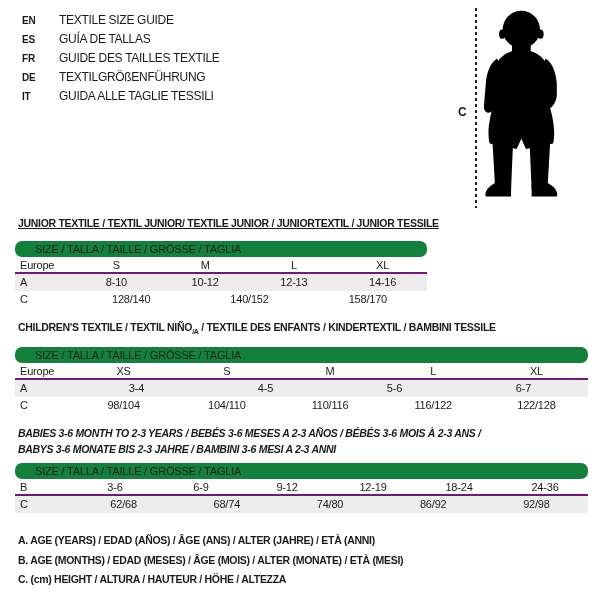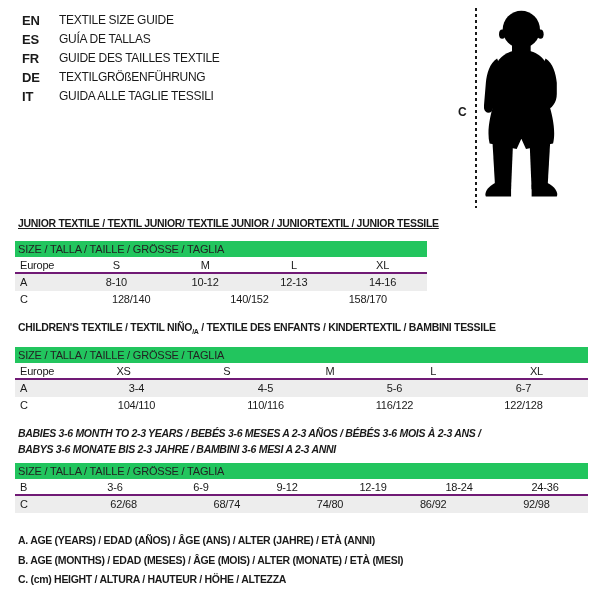--- a/index.html
+++ b/index.html
@@ -10,21 +10,21 @@
     color: #1a1a1a;
     font-family: "Liberation Sans", sans-serif;
     overflow: hidden;
   }
 
   
   .lang-block { position: absolute; left: 22px; top: 11px; }
   .lang-row { display: flex; height: 19px; line-height: 19px; }
   .lang-code {
     flex: 0 0 37px;
-    font-weight: bold; font-size: 13px; letter-spacing: -0.2px;
+    font-weight: bold; font-size: 10px; letter-spacing: -0.2px;
   }
   .lang-title {
     font-weight: normal; font-size: 12px; letter-spacing: -0.3px; white-space: nowrap;
   }
 
   
   .figure-area { position: absolute; left: 440px; top: 0; width: 160px; height: 215px; }
   .dash-line {
     position: absolute; left: 35px; top: 8px; width: 2px; height: 200px;
     background-image: repeating-linear-gradient(to bottom, #1a1a1a 0 3px, transparent 3px 6px);
@@ -43,24 +43,24 @@
   }
   .section-heading .sub { font-size: 7px; vertical-align: sub; }
   .heading-line { line-height: 16px; white-space: nowrap; font-style: italic; }
 
   
   .size-table { position: absolute; left: 15px; }
   .size-table.narrow { width: 412px; }
   .size-table.wide { width: 573px; }
   .tbar {
     height: 16px; line-height: 16px;
-    background: #22c55e;
+    background: #15803d;
     font-size: 11px; letter-spacing: -0.2px;
-    padding-left: 3px; color: #222222;
-    white-space: nowrap; overflow: hidden;
+    padding-left: 20px; color: #222222;
+    white-space: nowrap; overflow: hidden; border-radius: 7px;
   }
   .trow { display: flex; height: 17px; line-height: 17px; font-size: 11px; letter-spacing: -0.2px; }
   .trow.first { border-bottom: 2px solid #701a75; }
   .trow.alt { background: #ededed; }
   .tcell { flex: 1; text-align: center; white-space: nowrap; }
   .tcell.label { flex: 0 0 57px; text-align: left; padding-left: 5px; }
 
   
   .footnotes { position: absolute; left: 18px; top: 531px; }
   .footnote {
@@ -165,20 +165,21 @@
     </div>
     <div class="trow alt">
       <div class="tcell label">A</div>
       <div class="tcell">3-4</div>
       <div class="tcell">4-5</div>
       <div class="tcell">5-6</div>
       <div class="tcell">6-7</div>
     </div>
     <div class="trow">
       <div class="tcell label">C</div>
+      <div class="tcell">98/104</div>
       <div class="tcell">104/110</div>
       <div class="tcell">110/116</div>
       <div class="tcell">116/122</div>
       <div class="tcell">122/128</div>
     </div>
   </div>
 
 <div id="sec2-heading" class="section-heading">
   <div class="heading-line">BABIES 3-6 MONTH TO 2-3 YEARS / BEBÉS 3-6 MESES A 2-3 AÑOS / BÉBÉS 3-6 MOIS À 2-3 ANS /</div>
   <div class="heading-line">BABYS 3-6 MONATE BIS 2-3 JAHRE / BAMBINI 3-6 MESI A 2-3 ANNI</div>

